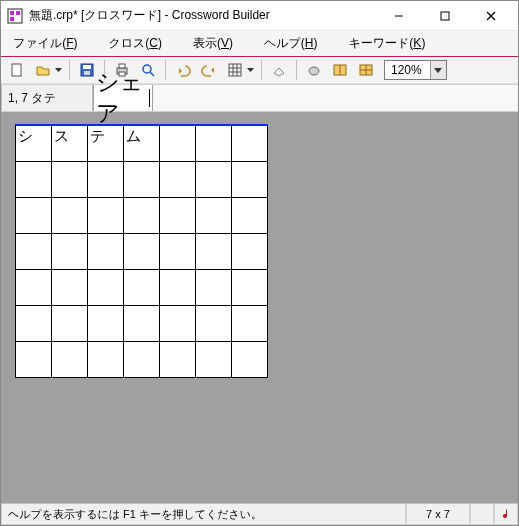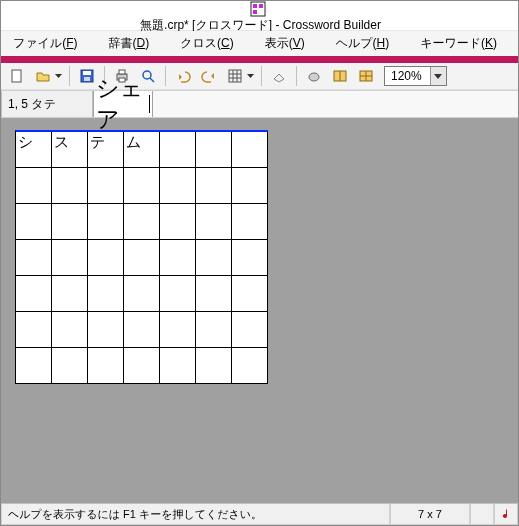--- a/index.html
+++ b/index.html
@@ -15,21 +15,20 @@
     border: 1px solid #888;
   }
   
   .titlebar {
     height: 30px;
     background: #fff;
     display: flex;
     align-items: center;
     padding: 0 4px 0 6px;
     border-bottom: 1px solid #e8e8e8;
-    flex-direction: column;
   }
   .titlebar .app-icon { width: 16px; height: 16px; margin-right: 6px; }
   .titlebar .title { flex: 1; font-size: 12px; }
   .winbtn {
     width: 46px; height: 28px; display: flex; align-items: center; justify-content: center;
     font-family: inherit;
   }
   .winbtn svg { display: block; }
   
   .menubar {
@@ -40,21 +39,21 @@
   }
   .menu-item { padding: 2px 6px; }
   .menu-item u { text-decoration: underline; }
   
   .toolbar {
     display: flex;
     align-items: center;
     padding: 2px 4px;
     gap: 2px;
     background: #f3f3f3;
-    border-top: 7px solid #be185d;
+    border-top: 1px solid #be185d;
     border-bottom: 1px solid #e0e0e0;
   }
   .tbtn {
     width: 24px; height: 22px;
     display: flex; align-items: center; justify-content: center;
     border: 1px solid transparent;
     border-radius: 2px;
   }
   .tbtn svg { display: block; }
   .tsep { width: 1px; height: 20px; background: #c0c0c0; margin: 0 3px; }
@@ -137,21 +136,21 @@
     font-size: 11px;
   }
   .sb-text {
     flex: 1;
     display: flex; align-items: center;
     padding: 0 6px;
     border: 1px solid #d0d0d0;
     border-top: 0;
   }
   .sb-panel {
-    width: 80px;
+    width: 64px;
     display: flex; align-items: center; justify-content: center;
     border: 1px solid #d0d0d0;
     border-top: 0;
   }
   .sb-panel.small { width: 24px; }
 </style>
 </head>
 <body>
 
 <div class="titlebar">
@@ -177,21 +176,20 @@
   <div class="winbtn">
       <svg width="10" height="10">
         <line x1="1" y1="1" x2="9" y2="9" stroke="#000" stroke-width="1.2"></line>
         <line x1="9" y1="1" x2="1" y2="9" stroke="#000" stroke-width="1.2"></line>
       </svg>
     </div>
 </div>
 
 <div class="menubar">
   <span class="menu-item"><span>ファイル</span>(<u>F</u>)</span>
-  <span class="menu-item"><span>辞書</span>(<u>D</u>)</span>
   <span class="menu-item"><span>クロス</span>(<u>C</u>)</span>
   <span class="menu-item"><span>表示</span>(<u>V</u>)</span>
   <span class="menu-item"><span>ヘルプ</span>(<u>H</u>)</span>
   <span class="menu-item"><span>キーワード</span>(<u>K</u>)</span>
 </div>
 
 <div class="toolbar">
   <div class="tbtn">
       <svg width="16" height="16">
         <rect x="3" y="2" width="9" height="12" fill="#fff" stroke="#555"></rect>
@@ -285,21 +283,21 @@
     <span class="val">120%</span>
     <span class="arrow">
         <svg width="8" height="5">
           <path d="M0 0 L8 0 L4 5 Z" fill="#333"></path>
         </svg>
       </span>
   </div>
 </div>
 
 <div class="clue-row">
-  <div class="clue-label">1, 5 タテ</div>
+  <div class="clue-label">1, 7 タテ</div>
   <div class="clue-input">
     <span>シェア</span>
       <span class="caret"></span>
   </div>
 </div>
 
 <div class="work-area">
   <div class="grid" id="xword-grid"><div class="grid-row">
         <div class="cell">シ</div>
         <div class="cell">ス</div>

